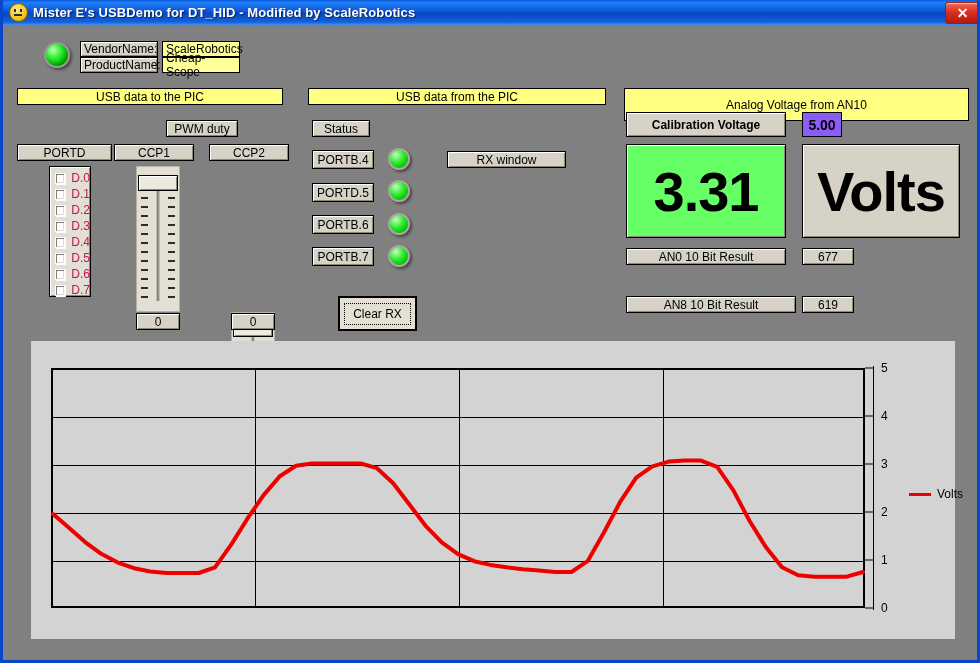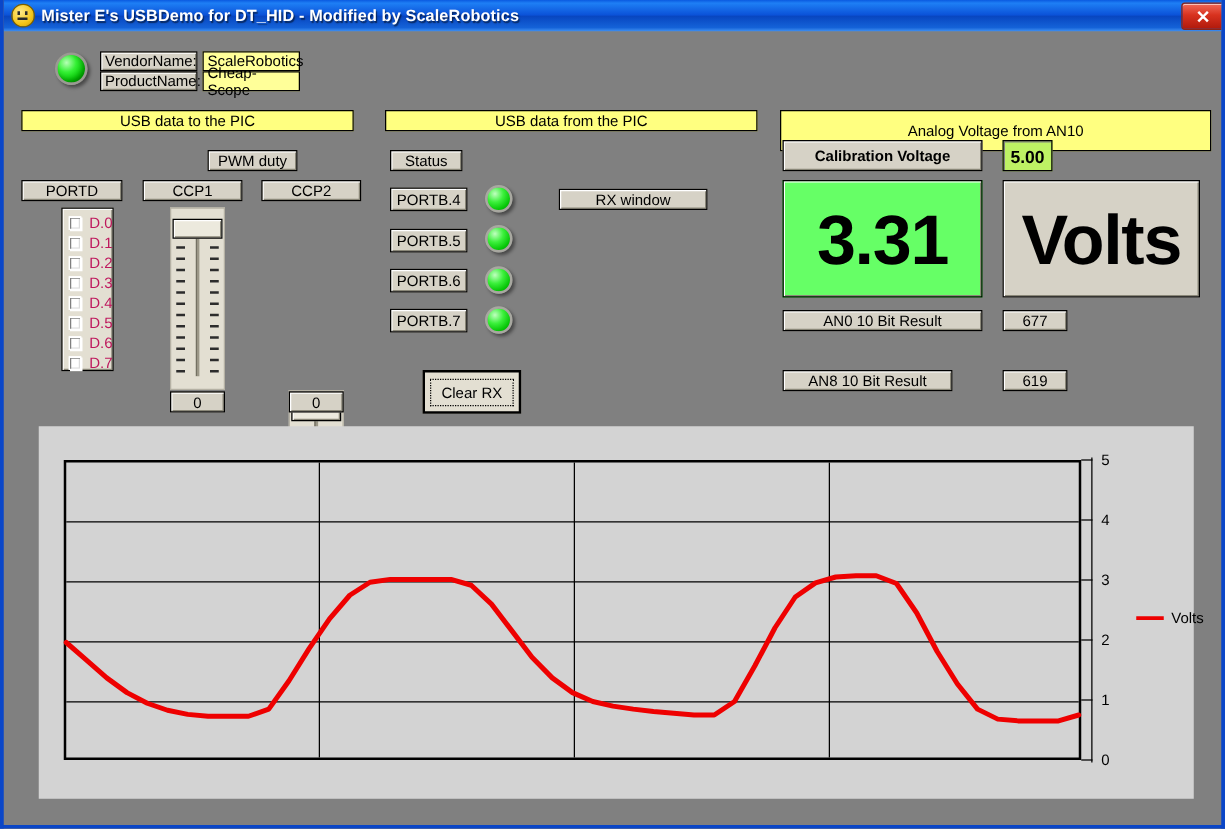--- a/index.html
+++ b/index.html
@@ -101,21 +101,21 @@
 
   <div class="abs led-big" style="left:41px;top:42px;"></div>
   <div class="abs lbl3d" style="left:77px;top:41px;width:78px;height:16px;justify-content:flex-start;padding-left:3px;">VendorName:</div>
   <div class="abs lbl3d" style="left:77px;top:57px;width:78px;height:16px;justify-content:flex-start;padding-left:3px;">ProductName:</div>
   <div class="abs yellowfield" style="left:159px;top:41px;width:78px;height:16px;">ScaleRobotics</div>
   <div class="abs yellowfield" style="left:159px;top:57px;width:78px;height:16px;">Cheap-Scope</div>
 
   <div class="abs yellowbar" style="left:14px;top:88px;width:266px;height:17px;">USB data to the PIC</div>
   <div class="abs lbl3d" style="left:163px;top:120px;width:72px;height:17px;">PWM duty</div>
 
-  <div class="abs lbl3d" style="left:14px;top:144px;width:81px;height:17px;">PORTD</div>
+  <div class="abs lbl3d" style="left:14px;top:144px;width:95px;height:17px;">PORTD</div>
   <div class="abs panel" style="left:46px;top:166px;width:42px;height:131px;padding-top:3px;">
     <div class="cb-row">
         <span class="cb-box"></span>
         <span class="cb-txt">D.0</span>
       </div>
     <div class="cb-row">
         <span class="cb-box"></span>
         <span class="cb-txt">D.1</span>
       </div>
     <div class="cb-row">
@@ -240,50 +240,50 @@
         <b></b>
         <b></b>
         <b></b>
         <b></b>
         <b></b>
       </div>
   </div>
 
   <div class="abs lbl3d" style="left:309px;top:150px;width:62px;height:19px;">PORTB.4</div>
   <div class="abs led-sm" style="left:385px;top:148px;"></div>
-  <div class="abs lbl3d" style="left:309px;top:183px;width:62px;height:19px;">PORTB.5</div>
+  <div class="abs lbl3d" style="left:309px;top:183px;width:62px;height:19px;">PORTD.5</div>
   <div class="abs led-sm" style="left:385px;top:180px;"></div>
   <div class="abs lbl3d" style="left:309px;top:215px;width:62px;height:19px;">PORTB.6</div>
   <div class="abs led-sm" style="left:385px;top:213px;"></div>
   <div class="abs lbl3d" style="left:309px;top:247px;width:62px;height:19px;">PORTB.7</div>
   <div class="abs led-sm" style="left:385px;top:245px;"></div>
 
   <div class="abs" style="left:335px;top:296px;width:79px;height:35px;background:#e3dfd2;border:2px solid #000;box-sizing:border-box;display:flex;align-items:center;justify-content:center;cursor:pointer;">
     <span style="border:1px dotted #000;padding:3px 8px;font-size:12px;text-align:center;">Clear RX</span>
   </div>
 
   <div class="abs lbl3d" style="left:444px;top:151px;width:119px;height:17px;">RX window</div>
   <div class="abs" id="rx-box" style="left:444px;top:168px;width:115px;height:159px;">
     <div class="scroll">
       <div class="btn">▲</div>
       <div class="btn bot">▼</div>
     </div>
   </div>
 
   <div class="abs yellowbar" style="left:621px;top:88px;width:345px;height:33px;">Analog Voltage from AN10</div>
   <div class="abs lbl3d" style="left:623px;top:112px;width:160px;height:25px;font-weight:bold;font-size:12px;">Calibration Voltage</div>
-  <div class="abs" style="left:799px;top:112px;width:40px;height:25px;background:#bef264;border:1px solid #000;box-shadow:inset 1px 1px 0 #808080;box-sizing:border-box;display:flex;align-items:center;justify-content:center;font-size:14px;font-weight:bold;">5.00</div>
+  <div class="abs" style="left:799px;top:112px;width:40px;height:25px;background:#8b5cf6;border:1px solid #000;box-shadow:inset 1px 1px 0 #808080;box-sizing:border-box;display:flex;align-items:center;justify-content:center;font-size:14px;font-weight:bold;">5.00</div>
 
   <div class="abs readout" id="voltage-readout" style="left:623px;top:144px;width:160px;height:94px;background:#66ff66;">3.31</div>
   <div class="abs readout" style="left:799px;top:144px;width:158px;height:94px;background:#d6d2c6;">Volts</div>
 
   <div class="abs lbl3d" style="left:623px;top:248px;width:160px;height:17px;">AN0 10 Bit Result</div>
   <div class="abs lbl3d" style="left:799px;top:248px;width:52px;height:17px;">677</div>
 
-  <div class="abs lbl3d" style="left:623px;top:296px;width:136px;height:17px;">AN8 10 Bit Result</div>
+  <div class="abs lbl3d" style="left:623px;top:296px;width:170px;height:17px;">AN8 10 Bit Result</div>
   <div class="abs lbl3d" style="left:799px;top:296px;width:52px;height:17px;">619</div>
 
   <div id="chart-wrap">
     <div id="plot">
       <div class="h" style="top:47px;"></div>
       <div class="h" style="top:95px;"></div>
       <div class="h" style="top:143px;"></div>
       <div class="h" style="top:191px;"></div>
       <div class="v" style="left:202px;"></div>
       <div class="v" style="left:406px;"></div>

